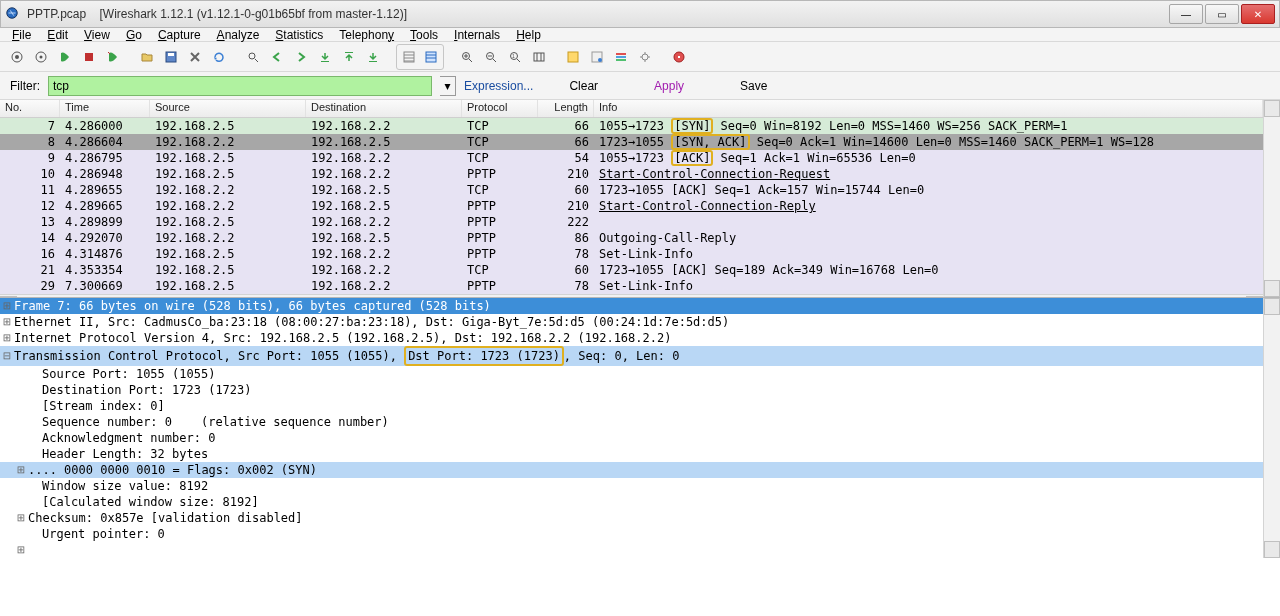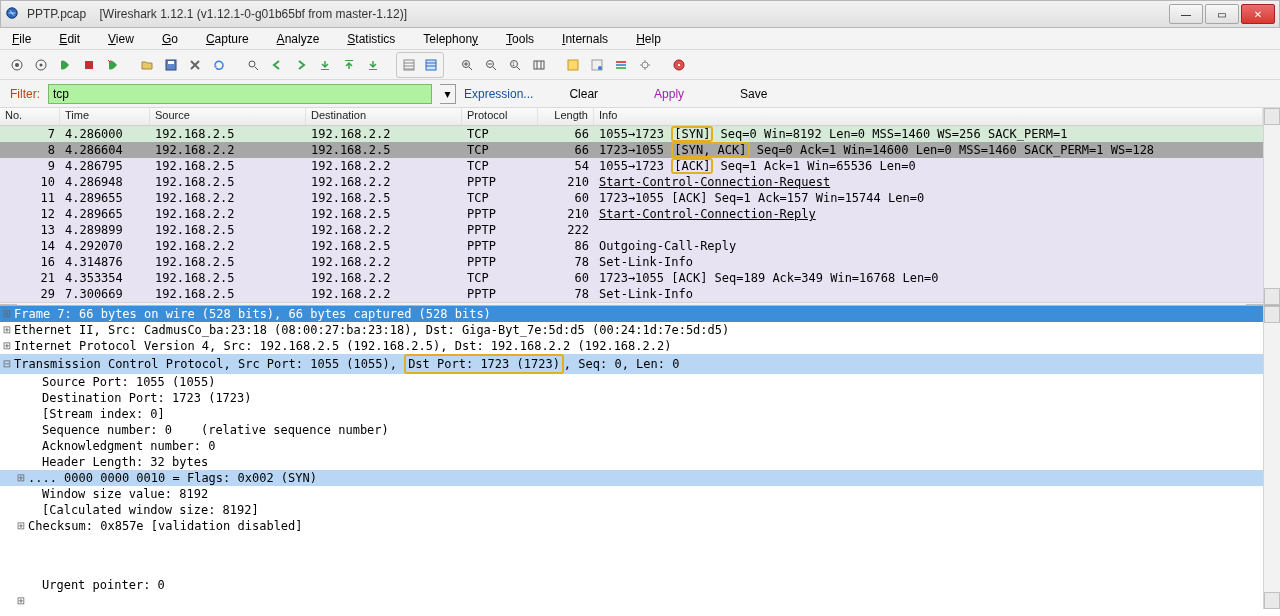--- a/index.html
+++ b/index.html
@@ -5,31 +5,31 @@
 * { box-sizing: border-box; margin: 0; padding: 0; }
 body { font-family: "Segoe UI", Tahoma, sans-serif; font-size: 12px; background: #fff; width: 1280px; overflow: hidden; }
 
 .title-bar { height: 28px; background: linear-gradient(#f2f2f2, #e0e0e0); border: 1px solid #b7b7b7; display: flex; align-items: center; padding: 0 4px; }
 .title-bar .icon { width: 16px; height: 16px; margin-right: 6px; }
 .title-text { flex: 1; color: #333; white-space: nowrap; overflow: hidden; }
 .win-btns { display: flex; gap: 2px; }
 .win-btn { width: 34px; height: 20px; background: linear-gradient(#f7f7f7,#e1e1e1); border: 1px solid #a6a6a6; border-radius: 2px; display: flex; align-items: center; justify-content: center; font-size: 10px; }
 .win-btn.close { background: linear-gradient(#e56f6f,#d9382f); color:#fff; border-color:#a82020; }
 
-.menu-bar { height: 22px; background: #f4f4f4; border-bottom: 1px solid #d9d9d9; display: flex; align-items: center; padding: 0 6px; gap: 16px; }
+.menu-bar { height: 14px; background: #f4f4f4; border-bottom: 1px solid #d9d9d9; display: flex; align-items: center; padding: 0 6px; gap: 4px; }
 .menu-item { padding: 2px 6px; cursor: default; }
 .menu-item .ul { text-decoration: underline; }
 
 .toolbar { height: 30px; background: #f4f4f4; border-bottom: 1px solid #d9d9d9; display: flex; align-items: center; padding: 0 6px; gap: 2px; }
 .toolbar .sep { width: 8px; }
 .tb-btn { width: 22px; height: 22px; display: flex; align-items: center; justify-content: center; border: 1px solid transparent; border-radius: 2px; }
 .group { border: 1px solid #c6c6c6; border-radius: 3px; padding: 1px; display: flex; }
 
 .filter-bar { height: 28px; background: #f4f4f4; border-bottom: 1px solid #d9d9d9; display: flex; align-items: center; padding: 0 10px; gap: 8px; }
-.filter-label { color: #c2410c; }
+.filter-label { color: #000000; }
 .filter-input { flex: 0 0 384px; height: 20px; background: #b0f2a0; border: 1px solid #7ab86c; padding: 1px 4px; font-family: inherit; font-size: 12px; }
 .filter-dd { width: 16px; height: 20px; border: 1px solid #999; border-left: none; background: #f4f4f4; display:flex; align-items:center; justify-content:center; }
 .fb-link { color: #1a4da0; cursor: pointer; }
 .fb-disabled { color: #a21caf; }
 
 .packet-list { height: 198px; border-bottom: 1px solid #b7b7b7; position: relative; display:flex; }
 .pl-body { flex:1; overflow:hidden; }
 .pl-header { display: flex; height: 18px; background: linear-gradient(#fbfbfb,#ececec); border-bottom: 1px solid #cfcfcf; font-size: 11px; color:#222;}
 .pl-header div { border-right: 1px solid #e2e2e2; padding: 1px 5px; }
 .pl-col-no  { width: 60px; text-align: right; }
@@ -327,21 +327,21 @@
       <div class="dt-line "><span class="dt-exp"></span><span style="padding-left: 28px;">Source Port: 1055 (1055)</span></div>
       <div class="dt-line "><span class="dt-exp"></span><span style="padding-left: 28px;">Destination Port: 1723 (1723)</span></div>
       <div class="dt-line "><span class="dt-exp"></span><span style="padding-left: 28px;">[Stream index: 0]</span></div>
       <div class="dt-line "><span class="dt-exp"></span><span style="padding-left: 28px;">Sequence number: 0    (relative sequence number)</span></div>
       <div class="dt-line "><span class="dt-exp"></span><span style="padding-left: 28px;">Acknowledgment number: 0</span></div>
       <div class="dt-line "><span class="dt-exp"></span><span style="padding-left: 28px;">Header Length: 32 bytes</span></div>
       <div class="dt-line dt-sel-light"><span class="dt-indent1"></span><span class="dt-exp">⊞</span><span>.... 0000 0000 0010 = Flags: 0x002 (SYN)</span></div>
       <div class="dt-line "><span class="dt-exp"></span><span style="padding-left: 28px;">Window size value: 8192</span></div>
       <div class="dt-line "><span class="dt-exp"></span><span style="padding-left: 28px;">[Calculated window size: 8192]</span></div>
       <div class="dt-line "><span class="dt-indent1"></span><span class="dt-exp">⊞</span><span>Checksum: 0x857e [validation disabled]</span></div>
-      <div class="dt-line "><span class="dt-exp"></span><span style="padding-left: 28px; margin-top: 43px;">Urgent pointer: 0</span></div>
+      <div class="dt-line "><span class="dt-exp"></span><span style="padding-left: 28px;">Urgent pointer: 0</span></div>
       <div class="dt-line "><span class="dt-indent1"></span><span class="dt-exp">⊞</span></div>
     </div>
   <div class="vscroll">
     <div class="arrow"></div>
     <div class="track"></div>
     <div class="arrow"></div>
   </div>
 </div>
 
 </body></html>

